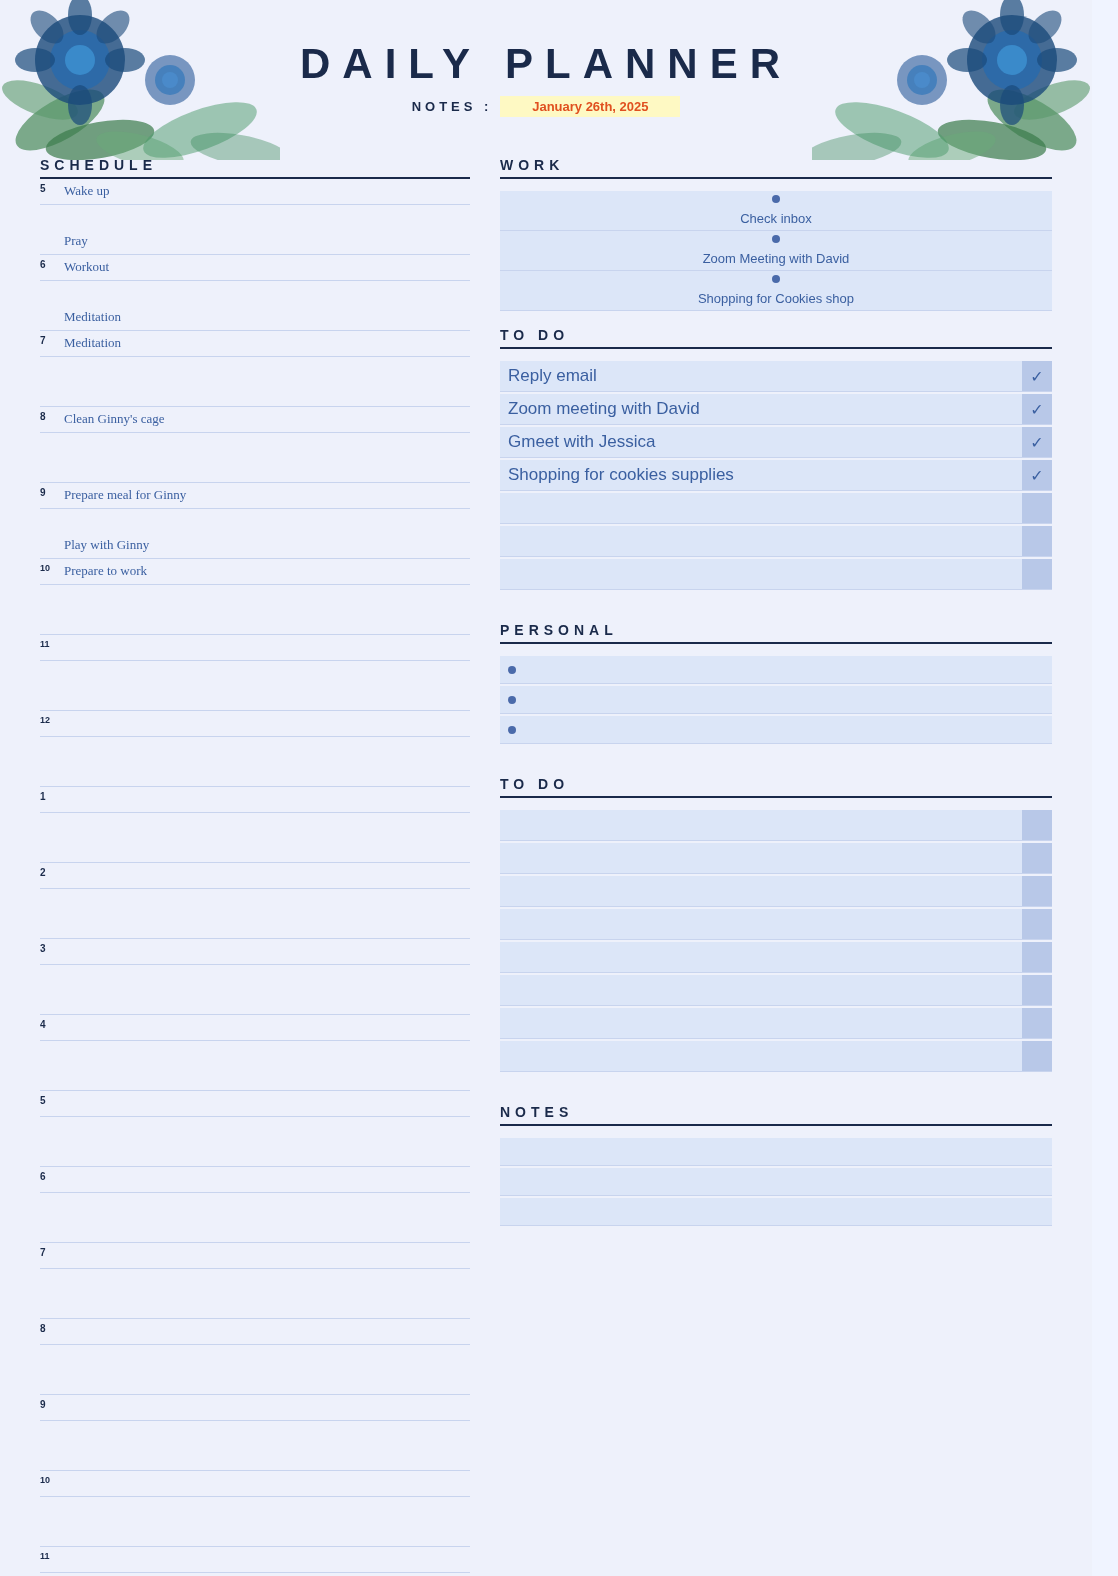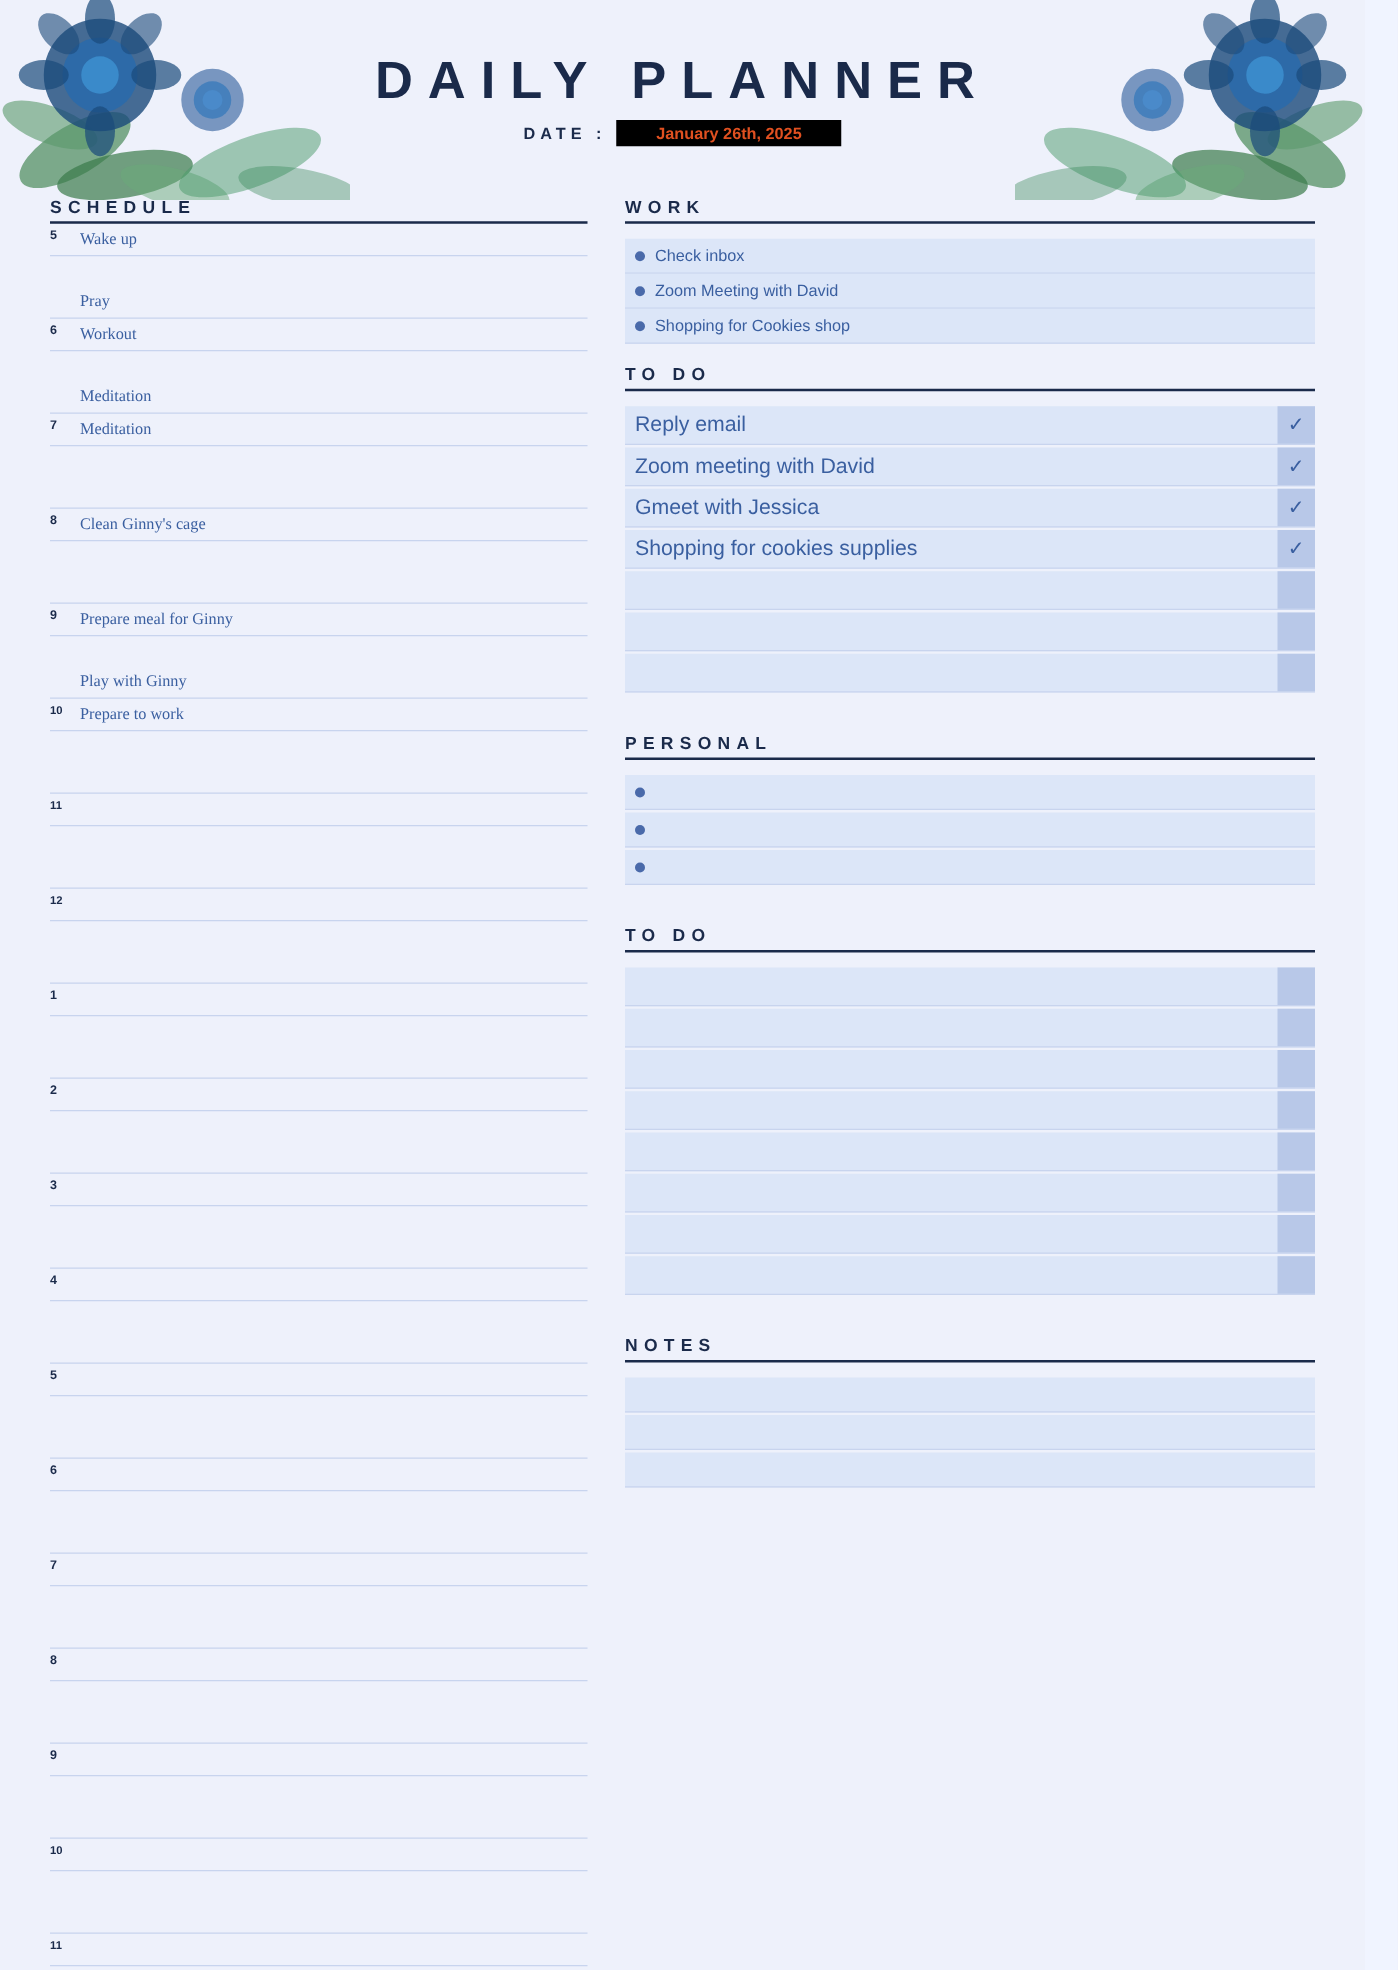--- a/index.html
+++ b/index.html
@@ -58,21 +58,21 @@
 
     .date-label {
       font-size: 13px;
       font-weight: 700;
       letter-spacing: 4px;
       color: #1a2a4a;
       font-family: Arial, sans-serif;
     }
 
     .date-value {
-      background: #000000;
+      background: #fef9c3;
       padding: 3px 16px;
       font-size: 13px;
       color: #e05020;
       font-family: Arial, sans-serif;
       font-weight: 600;
       min-width: 180px;
     }
 
     
     .main-content {
@@ -134,20 +134,21 @@
     }
 
     .work-row {
       display: flex;
       align-items: center;
       min-height: 28px;
       border-bottom: 1px solid #c8d4ee;
       background: #dce6f8;
       padding: 4px 8px;
       gap: 8px;
+      flex-direction: column;
     }
 
     .work-bullet {
       width: 8px;
       height: 8px;
       border-radius: 50%;
       background: #4a6aaa;
       flex-shrink: 0;
     }
 
@@ -363,21 +364,21 @@
       <circle cx="110" cy="80" r="8" fill="#4a8aca" opacity="1"></circle>
 
       <ellipse cx="80" cy="130" rx="60" ry="20" fill="#4a9a6a" opacity="0.5" transform="rotate(20 80 130)"></ellipse>
       <ellipse cx="40" cy="150" rx="50" ry="15" fill="#3a8a5a" opacity="0.4" transform="rotate(-10 40 150)"></ellipse>
     </svg>
   </div>
 
   <div class="header">
     <h1>DAILY PLANNER</h1>
     <div class="date-line">
-      <span class="date-label">DATE :</span>
+      <span class="date-label">NOTES :</span>
       <span class="date-value">January 26th, 2025</span>
     </div>
   </div>
 
   <div class="main-content">
 
     <div class="left-col">
       <div class="schedule-section">
         <div class="section-title">SCHEDULE</div>
 

